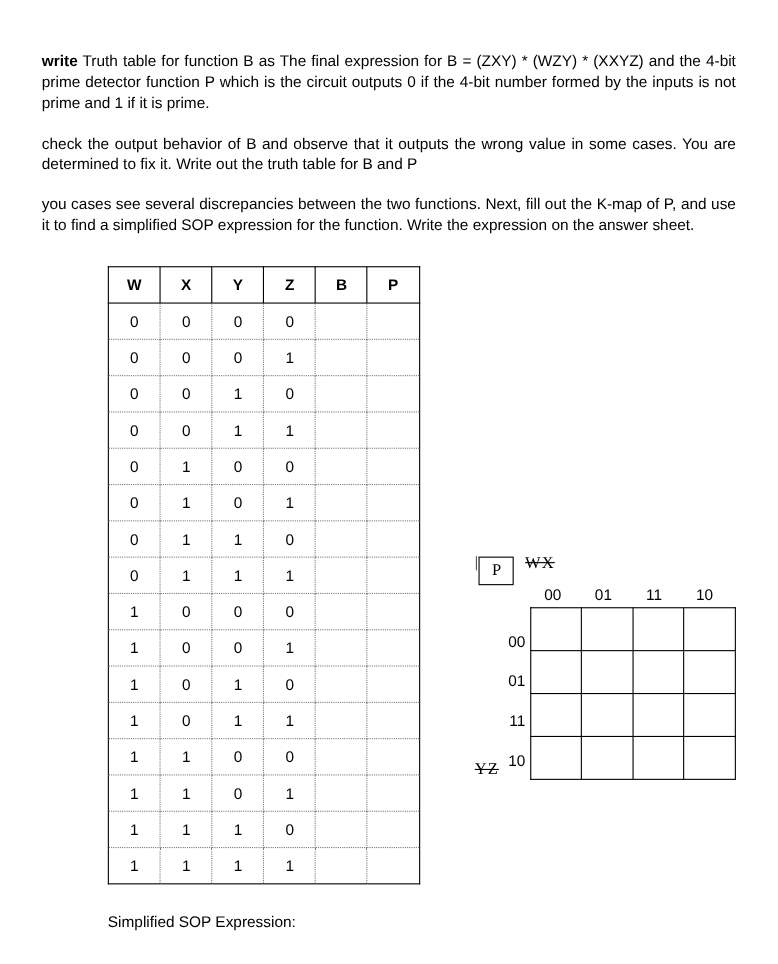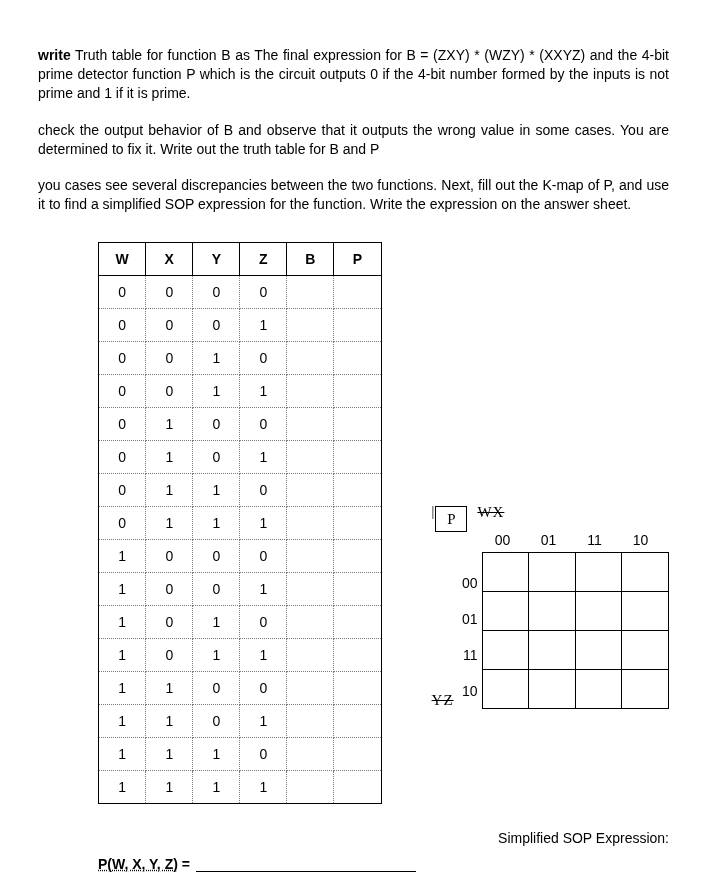--- a/index.html
+++ b/index.html
@@ -128,21 +128,21 @@
     border:1px solid #000;
     width:46px;
     height:36px;
   }
 
   .sop {
     margin-top: 26px;
     margin-left: 60px;
     font-size: 14px;
   }
-  .sop-label { margin-bottom: 10px; text-align: right; }
+  .sop-label { margin-bottom: 10px; }
   .sop-line {
     display: inline-block;
     border-bottom: 1px solid #000;
     width: 220px;
     vertical-align: bottom;
     margin-left: 2px;
   }
   .pfunc {
     text-decoration: underline dotted;
   }
@@ -358,16 +358,13 @@
             </tr>
       </tbody>
         </table>
     </div>
   </div>
 
 </div>
 
 <div class="sop">
   <div class="sop-label">Simplified SOP Expression:</div>
-  <div>
-    <span class="bold pfunc">P(W, X, Y, Z)</span><span class="bold"> = </span><span class="sop-line"></span>
-  </div>
 </div>
 
 </body></html>

